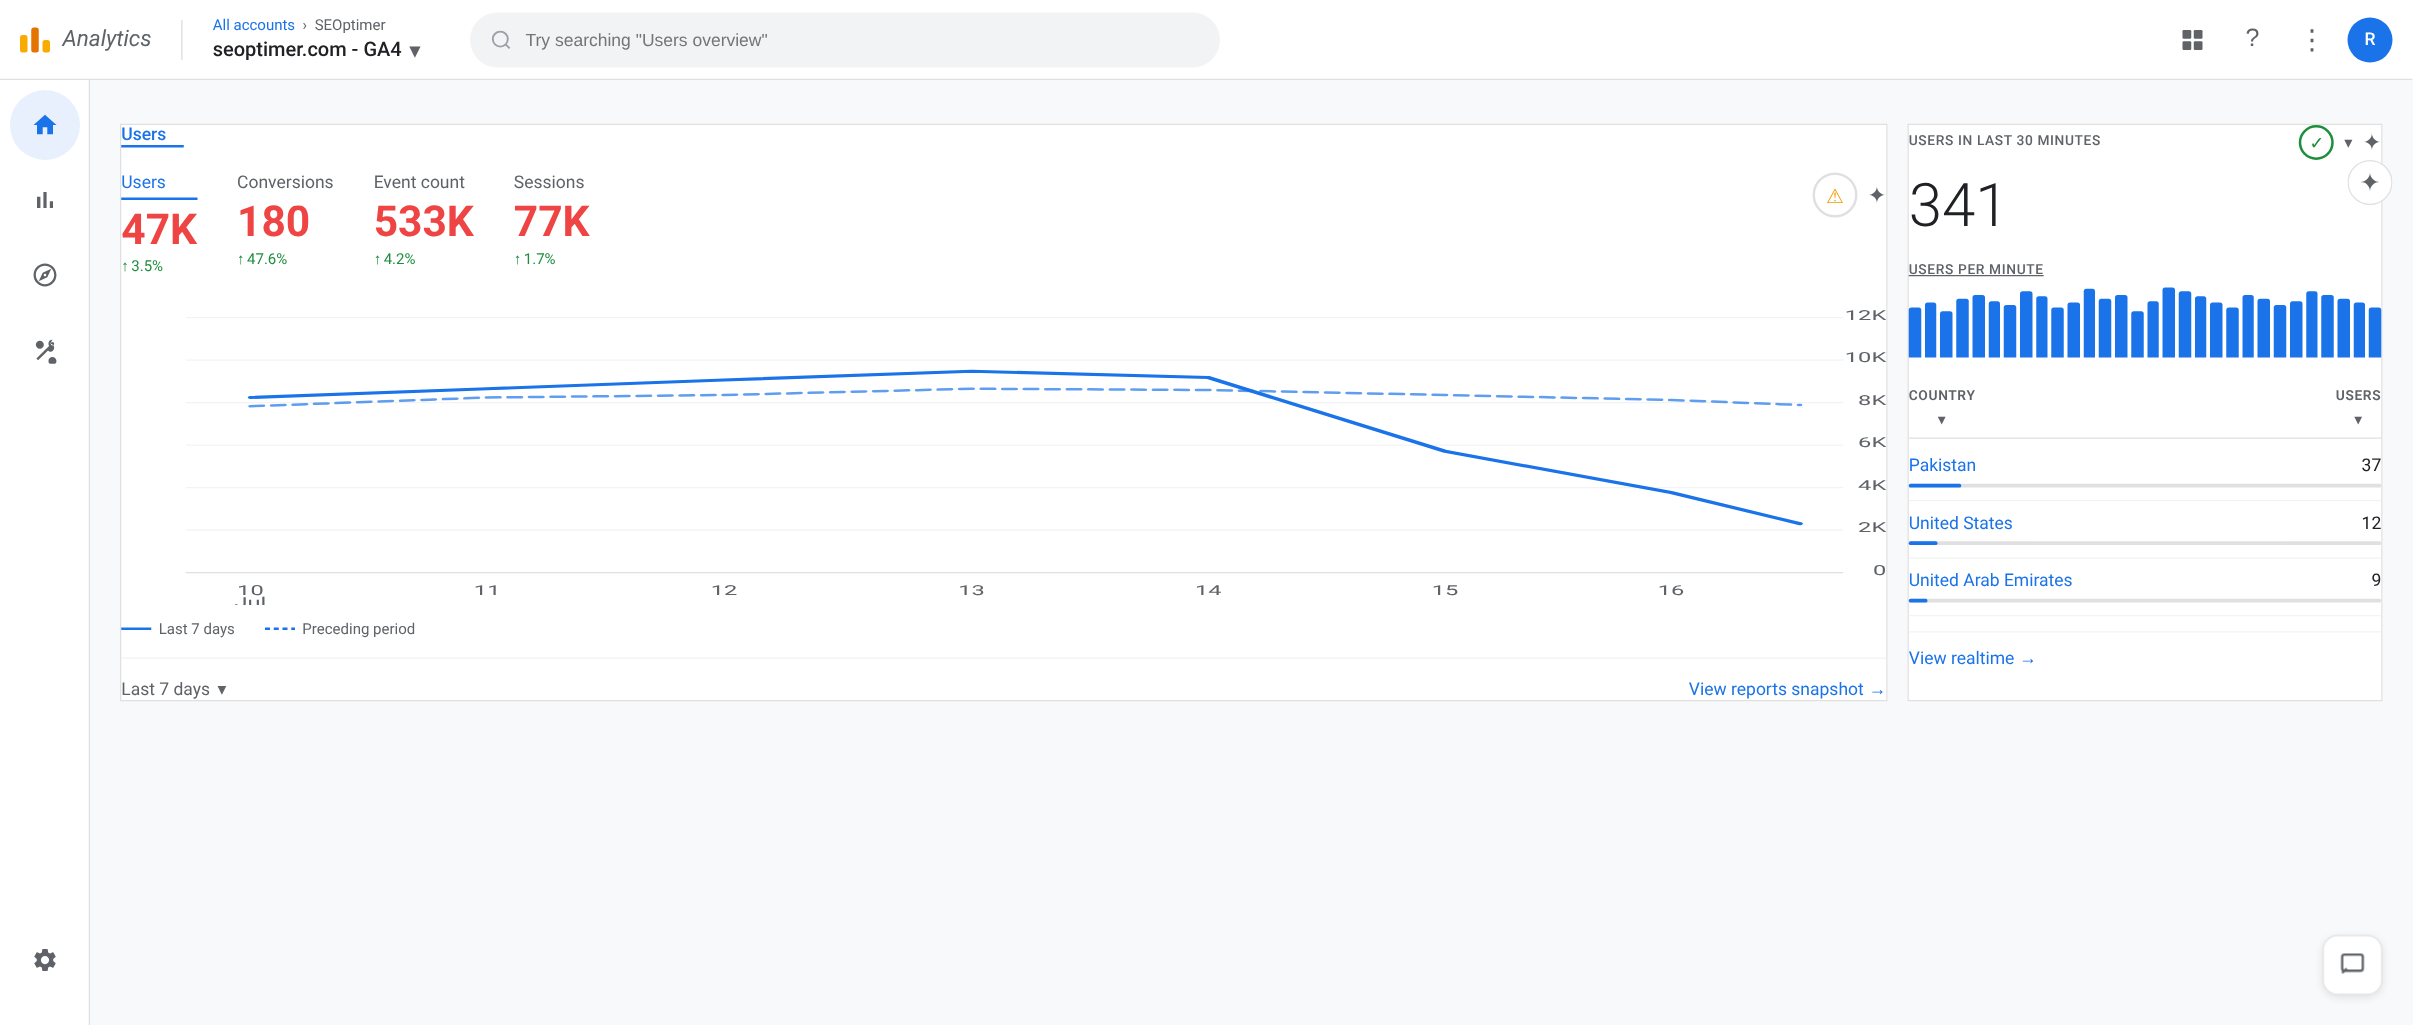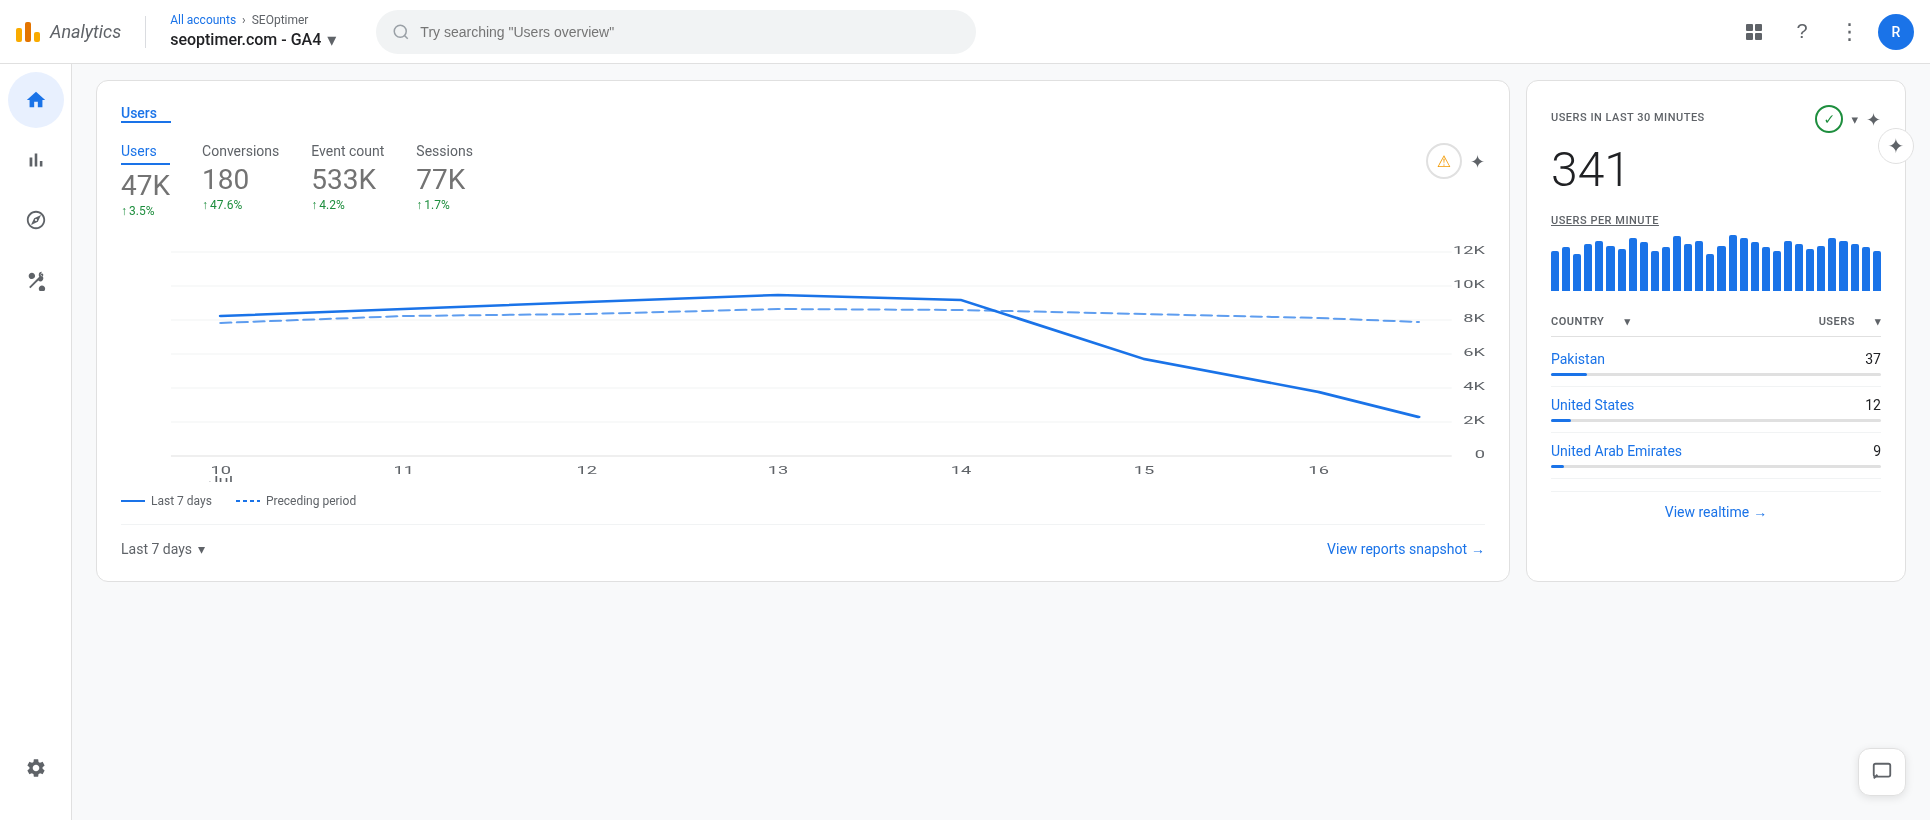--- a/index.html
+++ b/index.html
@@ -63,31 +63,31 @@
 
     
     .content { margin-left: 72px; flex: 1; padding: 16px 24px; overflow-y: auto; height: calc(100vh - 64px); }
     .page-title { font-size: 24px; font-weight: 400; color: #202124; margin-bottom: 20px; margin-top: 4px; }
 
     
     .cards-row { display: flex; gap: 16px; }
 
     
     .card {
-      background: #fff; border-radius: 12px; border: 1px solid #e0e0e0;
-      padding: 24px; flex: 1;
+      background: #fff; border-radius: 0; border: 1px solid #e0e0e0;
+      flex: 1; margin-top: 19px;
     }
     .card-right { width: 380px; flex: 0 0 380px; }
 
     
     .metrics-row { display: flex; gap: 32px; align-items: flex-start; margin-bottom: 24px; }
     .metric { cursor: pointer; }
     .metric-label { font-size: 14px; color: #5f6368; margin-bottom: 4px; }
     .metric-label.active { color: #1a73e8; border-bottom: 2px solid #1a73e8; padding-bottom: 4px; }
-    .metric-value { font-size: 28px; font-weight: 400; color: #737373; }
+    .metric-value { font-size: 34px; font-weight: 700; color: #ef4444; }
     .metric-change { font-size: 12px; color: #1e8e3e; display: flex; align-items: center; gap: 2px; margin-top: 2px; }
     .metric-icons { margin-left: auto; display: flex; gap: 8px; align-items: center; }
     .warning-icon { width: 36px; height: 36px; border: 2px solid #e0e0e0; border-radius: 50%; display: flex; align-items: center; justify-content: center; color: #f29900; font-size: 16px; }
     .sparkle-icon { color: #5f6368; font-size: 18px; cursor: pointer; }
 
     
     .chart-area { position: relative; height: 240px; }
     .chart-svg { width: 100%; height: 100%; }
 
     
@@ -105,30 +105,30 @@
     .realtime-header { display: flex; align-items: center; margin-bottom: 8px; }
     .realtime-count { font-size: 48px; font-weight: 300; color: #202124; margin-bottom: 16px; }
     .users-per-min-label { font-size: 11px; color: #5f6368; font-weight: 500; letter-spacing: 0.5px; text-transform: uppercase; margin-bottom: 8px; text-decoration: underline; }
 
     
     .bar-chart { display: flex; align-items: flex-end; gap: 3px; height: 56px; margin-bottom: 16px; }
     .bar { background: #1a73e8; border-radius: 2px 2px 0 0; flex: 1; min-width: 8px; }
 
     
     .table-header { display: flex; justify-content: space-between; align-items: center; padding: 8px 0; border-bottom: 1px solid #e0e0e0; margin-bottom: 4px; }
-    .table-col-header { font-size: 11px; font-weight: 600; color: #5f6368; letter-spacing: 0.5px; text-transform: uppercase; display: flex; align-items: center; gap: 20px; cursor: pointer; }
+    .table-col-header { font-size: 11px; font-weight: 600; color: #5f6368; letter-spacing: 0.5px; text-transform: uppercase; display: flex; align-items: center; gap: 6px; cursor: pointer; flex-direction: column; }
     .table-row { padding: 10px 0; border-bottom: 1px solid #f1f3f4; }
     .table-row-inner { display: flex; justify-content: space-between; align-items: center; }
     .country-name { font-size: 14px; color: #1a73e8; cursor: pointer; }
     .country-users { font-size: 14px; color: #202124; }
     .country-bar-container { margin-top: 6px; height: 3px; background: #e0e0e0; border-radius: 2px; }
     .country-bar { height: 3px; background: #1a73e8; border-radius: 2px; }
 
     
-    .card-bottom-right { display: flex; justify-content: center; margin-top: 12px; padding-top: 12px; border-top: 1px solid #f1f3f4; }
+    .card-bottom-right { display: flex; justify-content: flex-start; margin-top: 12px; padding-top: 12px; border-top: 1px solid #f1f3f4; }
 
     
     .chat-btn {
       position: fixed; bottom: 24px; right: 24px;
       width: 48px; height: 48px; border-radius: 12px;
       background: #fff; border: 1px solid #e0e0e0;
       display: flex; align-items: center; justify-content: center;
       cursor: pointer; color: #5f6368; font-size: 20px;
       box-shadow: 0 2px 8px rgba(0,0,0,0.1);
     }

